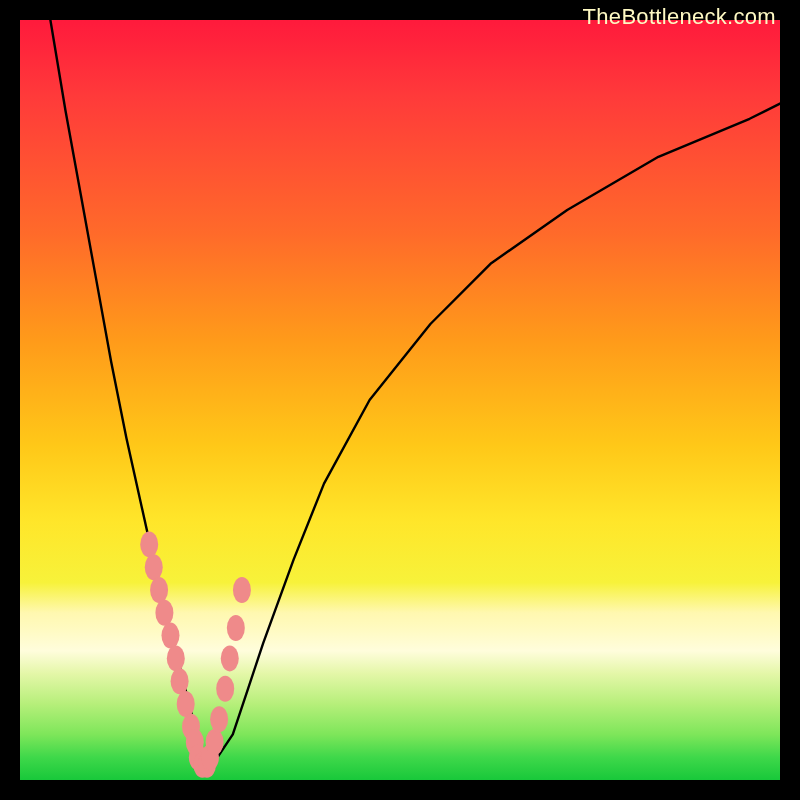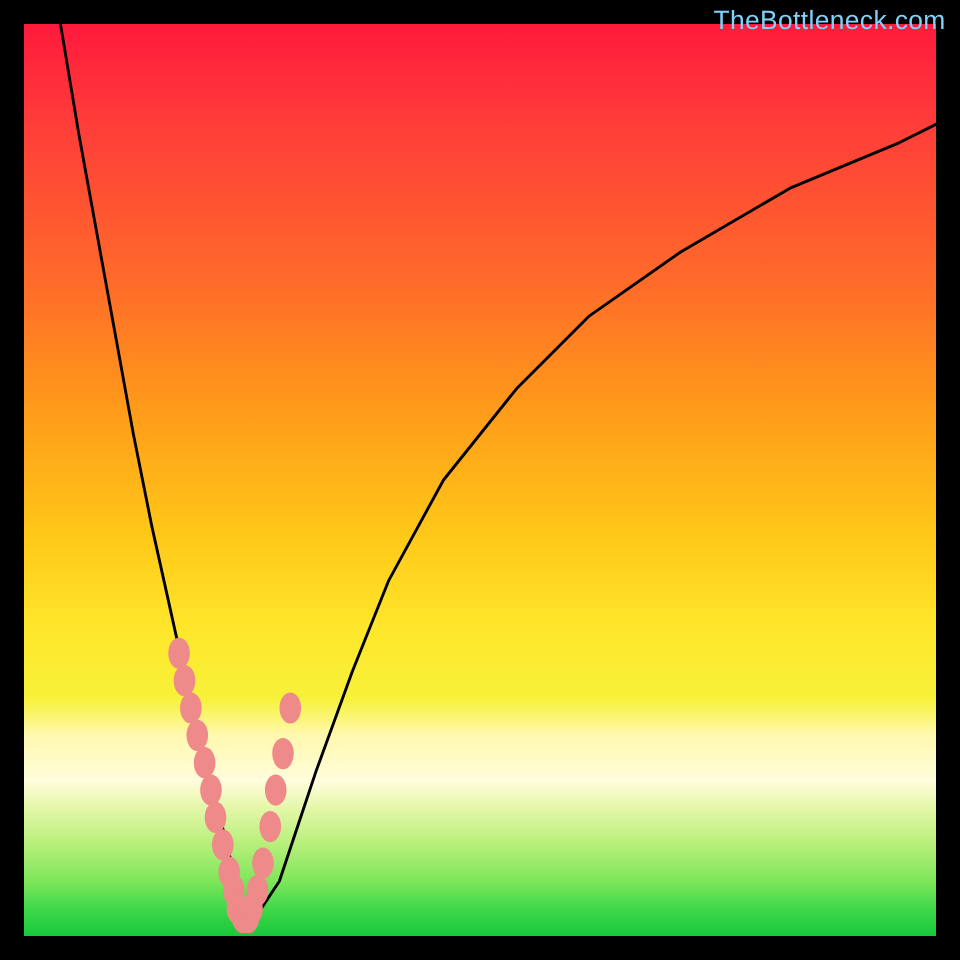--- a/index.html
+++ b/index.html
@@ -40,22 +40,22 @@
       #e4f7a8 86%,
       #b6ef7a 90%,
       #7ee65a 94%,
       #3fd84a 97%,
       #18c83a 100%
     );
   }
   .watermark {
     position: absolute;
     top: 4px;
-    right: 12px;
-    color: #7dd3fc;
+    right: 24px;
+    color: #fef9c3;
     font-size: 22px;
     font-weight: 500;
     letter-spacing: 0.3px;
     user-select: none;
   }
   svg.curves {
     position: absolute;
     left: 0;
     top: 0;
     width: 760px;

